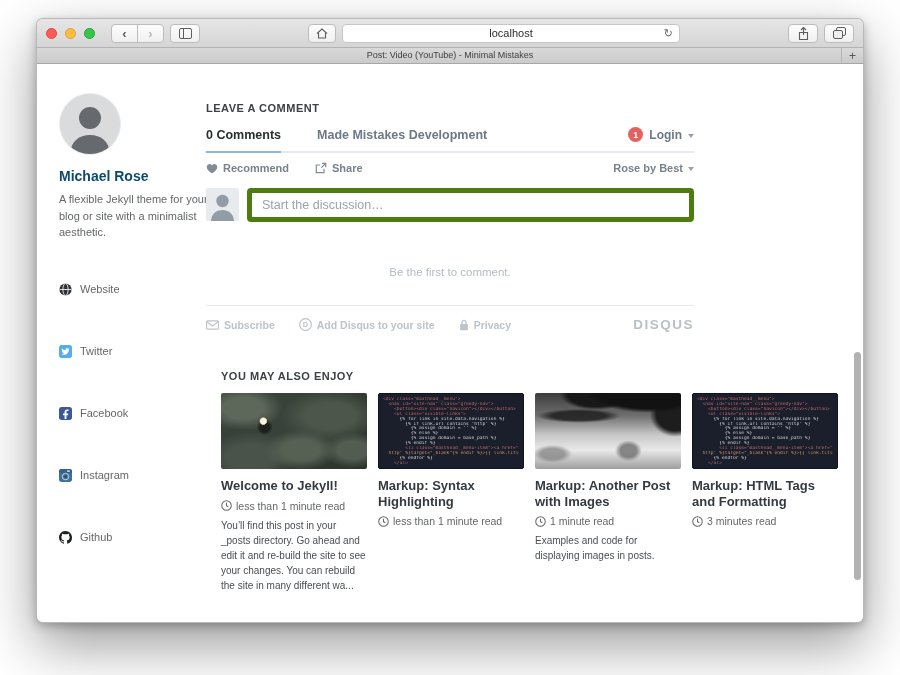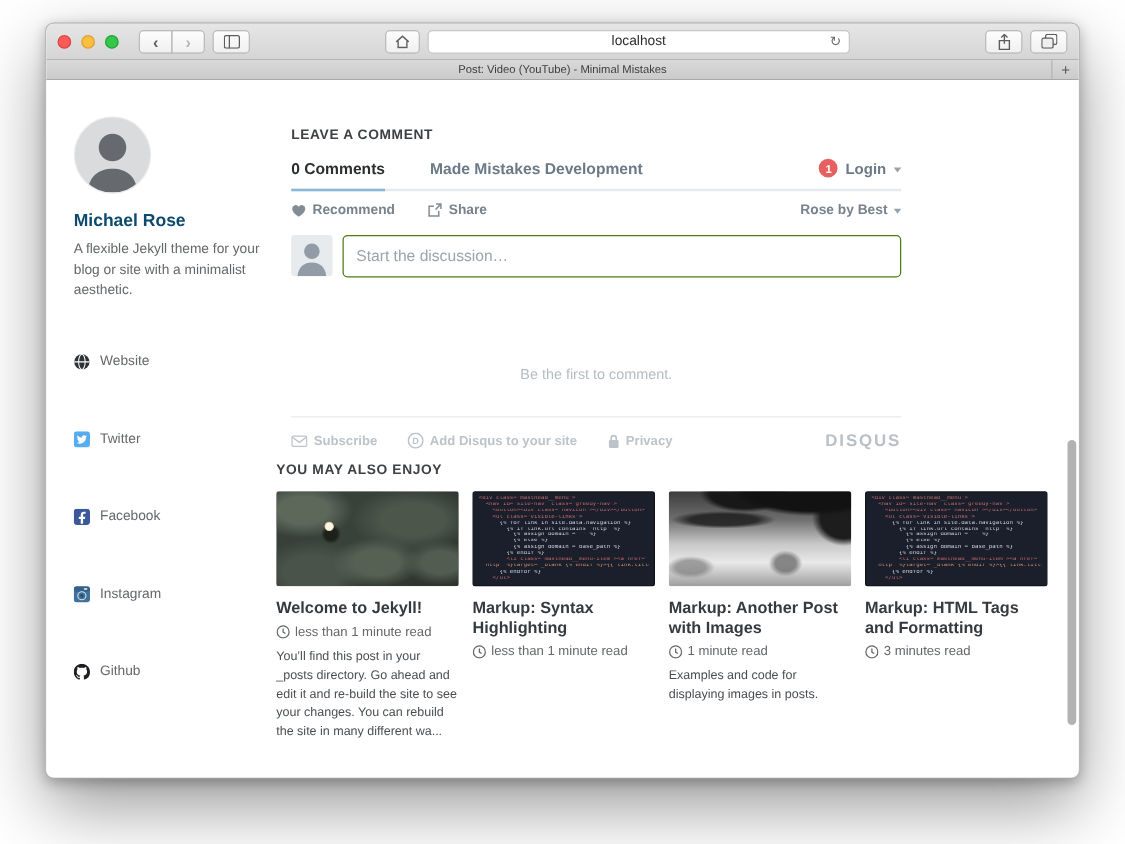--- a/index.html
+++ b/index.html
@@ -33,39 +33,39 @@
   .content { position:absolute; top:46px; left:0; right:0; bottom:0; background:#fff; }
   
   .profile { position:absolute; left:22px; top:28px; width:152px; }
   .avatar { width:62px; height:62px; border-radius:50%; overflow:hidden; background:#dcdee0; border:1px solid #ececec; }
   .p-name { margin-top:13px; font-size:14px; font-weight:700; color:#0c4a6e; }
   .p-bio { margin-top:7px; font-size:11px; line-height:1.5; color:#646769; }
   .p-links { margin-top:14px; }
   .p-link { display:flex; align-items:flex-start; gap:8px; font-size:11px; color:#646769; height:20px;margin-top:42px; }
   .p-link svg { flex:none; }
   
-  .disqus { position:absolute; left:196px; top:37px; width:488px; }
+  .disqus { position:absolute; left:169px; top:37px; width:488px; }
   .sec-h { font-size:11px; font-weight:700; letter-spacing:.5px; color:#3d4144; text-transform:uppercase; }
   .dq-tabs { display:flex; align-items:center; margin-top:13px; border-bottom:2px solid #e7e9ee; }
   .dq-tab-active { font-size:12.5px; font-weight:700; color:#2a2e2e; padding-bottom:9px; border-bottom:2px solid #89b9d8; margin-bottom:-2px; }
   .dq-tab { font-size:12.5px; font-weight:700; color:#6b7a86; margin-left:36px; padding-bottom:9px; }
   .dq-login { margin-left:auto; display:flex; align-items:center; gap:6px; padding-bottom:9px; }
   .badge { width:15px; height:15px; border-radius:50%; background:#e76060; color:#fff; font-size:9px; font-weight:700;
     display:flex; align-items:center; justify-content:center; }
   .login-lbl { font-size:12px; font-weight:700; color:#6b7a86; }
   .caret { width:0; height:0; border-left:3.5px solid transparent; border-right:3.5px solid transparent; border-top:4px solid #98a2ab; margin-top:2px; }
   .dq-actions { display:flex; align-items:center; padding:9px 0; }
   .dq-act { display:flex; align-items:center; gap:5px; font-size:11px; font-weight:700; color:#77828c; margin-right:26px; }
   .dq-sort { margin-left:auto; display:flex; align-items:center; gap:5px; font-size:11px; font-weight:700; color:#77828c; margin-right:0; }
   .dq-form { display:flex; gap:8px; margin-top:5px; }
   .dq-avatar { width:33px; height:33px; border-radius:3px; background:#e6e9ec; overflow:hidden; flex:none; }
-  .dq-input { flex:1; height:34px; border:1px solid #4d7c0f; border-radius:4px; padding:0 10px; font-size:12.5px;
+  .dq-input { flex:1; height:34px; border:5px solid #4d7c0f; border-radius:4px; padding:0 10px; font-size:12.5px;
     font-family:"Liberation Sans","DejaVu Sans",sans-serif; color:#2a2e2e; outline:none; }
   .dq-input::placeholder { color:#9aa4ad; opacity:1; }
-  .dq-empty { text-align:center; margin-top:72px; font-size:11.5px; color:#b4bcc3; }
+  .dq-empty { text-align:center; margin-top:44px; font-size:11.5px; color:#b4bcc3; }
   .dq-hr { border:none; border-top:1px solid #e7e9ee; margin-top:27px; }
   .dq-footer { display:flex; align-items:center; margin-top:11px; }
   .dq-foot-link { display:flex; align-items:center; gap:5px; font-size:10.5px; font-weight:700; color:#bcc3c9; margin-right:24px; }
   .dq-logo { margin-left:auto; font-size:13.5px; font-weight:700; letter-spacing:1.5px; color:#b9c0c6; }
   
   .related { position:absolute; left:184px; top:305px; width:624px; }
   .cards { display:flex; gap:11px; margin-top:11px; align-items:flex-start; }
   .card { width:146px; }
   .card-img { width:146px; height:76px; border-radius:2px; overflow:hidden; position:relative; margin-bottom:9px; }
   .card-title { font-size:13px; font-weight:700; line-height:1.2; color:#343a40; margin-bottom:6px; }

